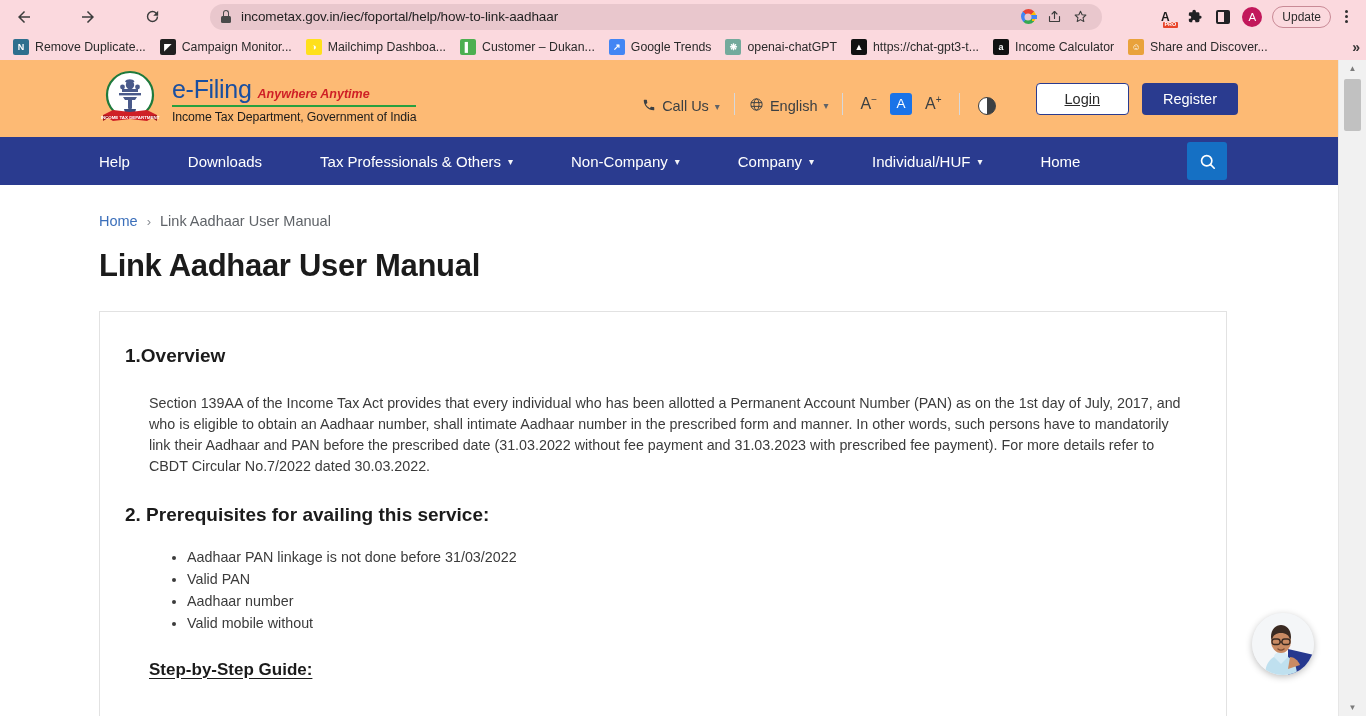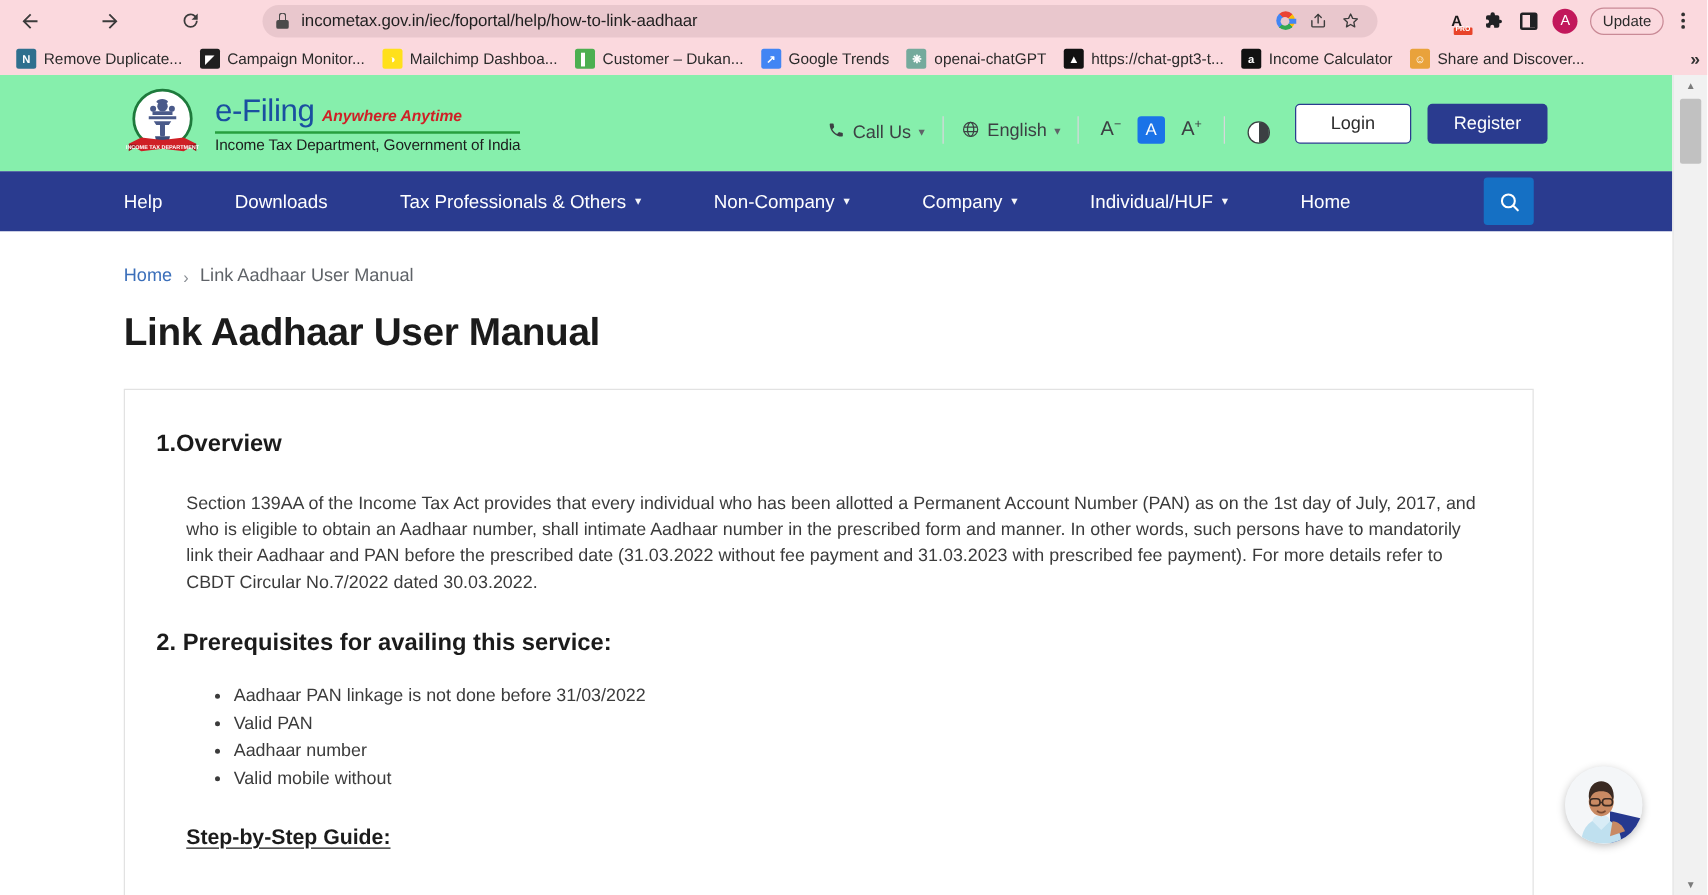--- a/index.html
+++ b/index.html
@@ -177,21 +177,21 @@
     background: #fff;
   }
   .content-wrap { width: 1338px; }
 
   
   .site-header {
     height: 77px;
     display: flex;
     align-items: center;
     padding: 0 100px 0 99px;
-    background: #86efac;
+    background: #fdba74;
     position: relative;
   }
   .logo {
     display: flex; align-items: center; gap: 11px;
   }
   .emblem { width: 62px; height: 60px; position: relative; flex: none; }
   .logo-text { padding-top: 2px; }
   .logo-line1 {
     display: flex; align-items: baseline; gap: 6px;
     border-bottom: 2.5px solid #27a03f;
@@ -225,21 +225,22 @@
     background: linear-gradient(to right, #fff 0 50%, #3c4043 50% 100%);
     margin: 0 18px;
   }
   .btn-login {
     border: 1px solid #2a3b8f;
     color: #2b2b2b;
     background: #fff;
     font-size: 14.5px;
     border-radius: 4px;
     padding: 7px 28px;
-    margin-left: 2px;
+    margin-left: 22px;
+    text-decoration: underline;
   }
   .btn-register {
     background: #2a3b8f;
     color: #fff;
     font-size: 14.5px;
     border: none;
     border-radius: 4px;
     padding: 8px 21px;
     margin-left: 13px;
     font-weight: 500;

